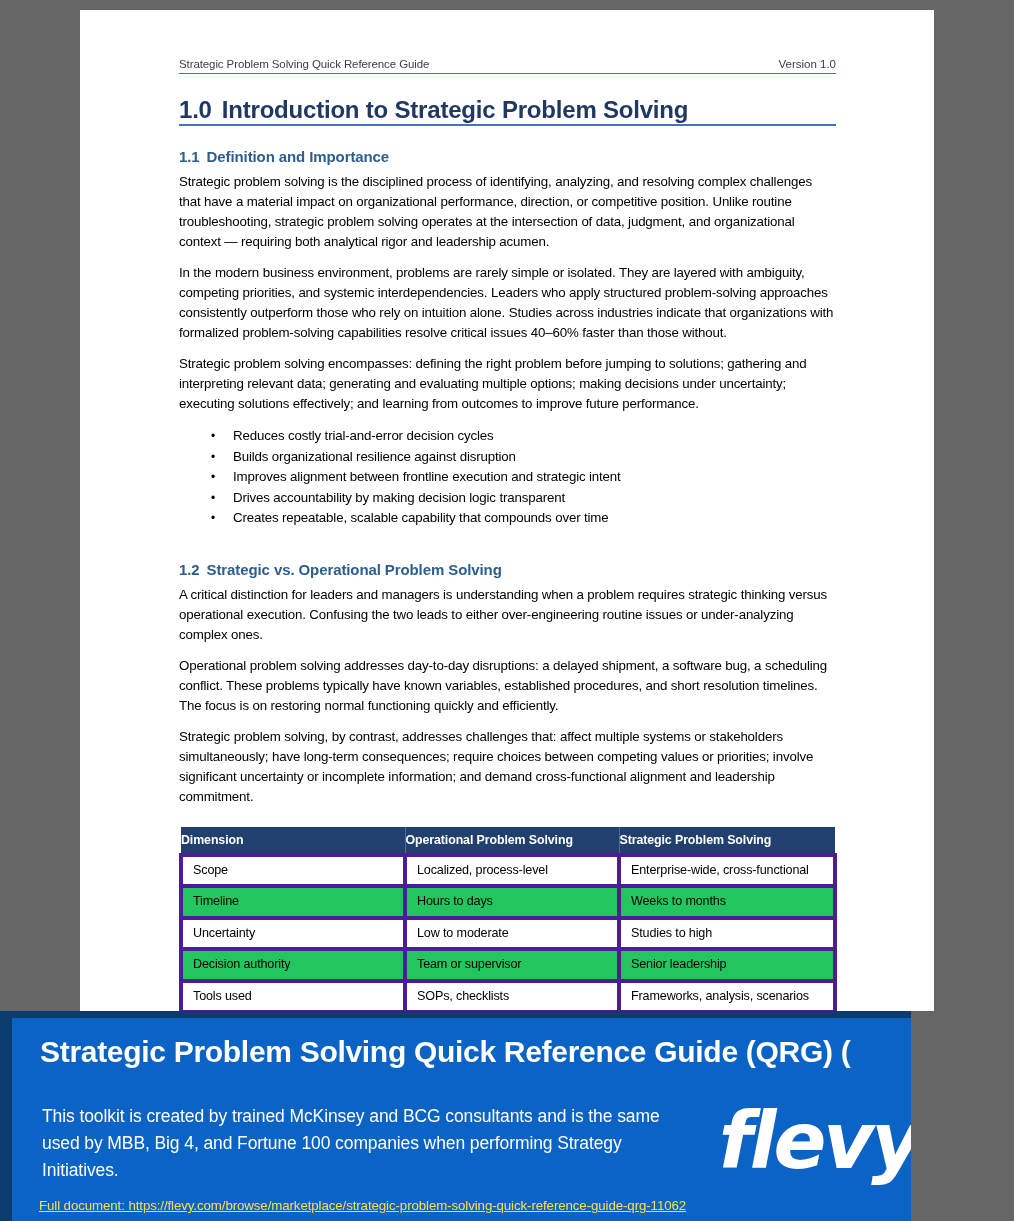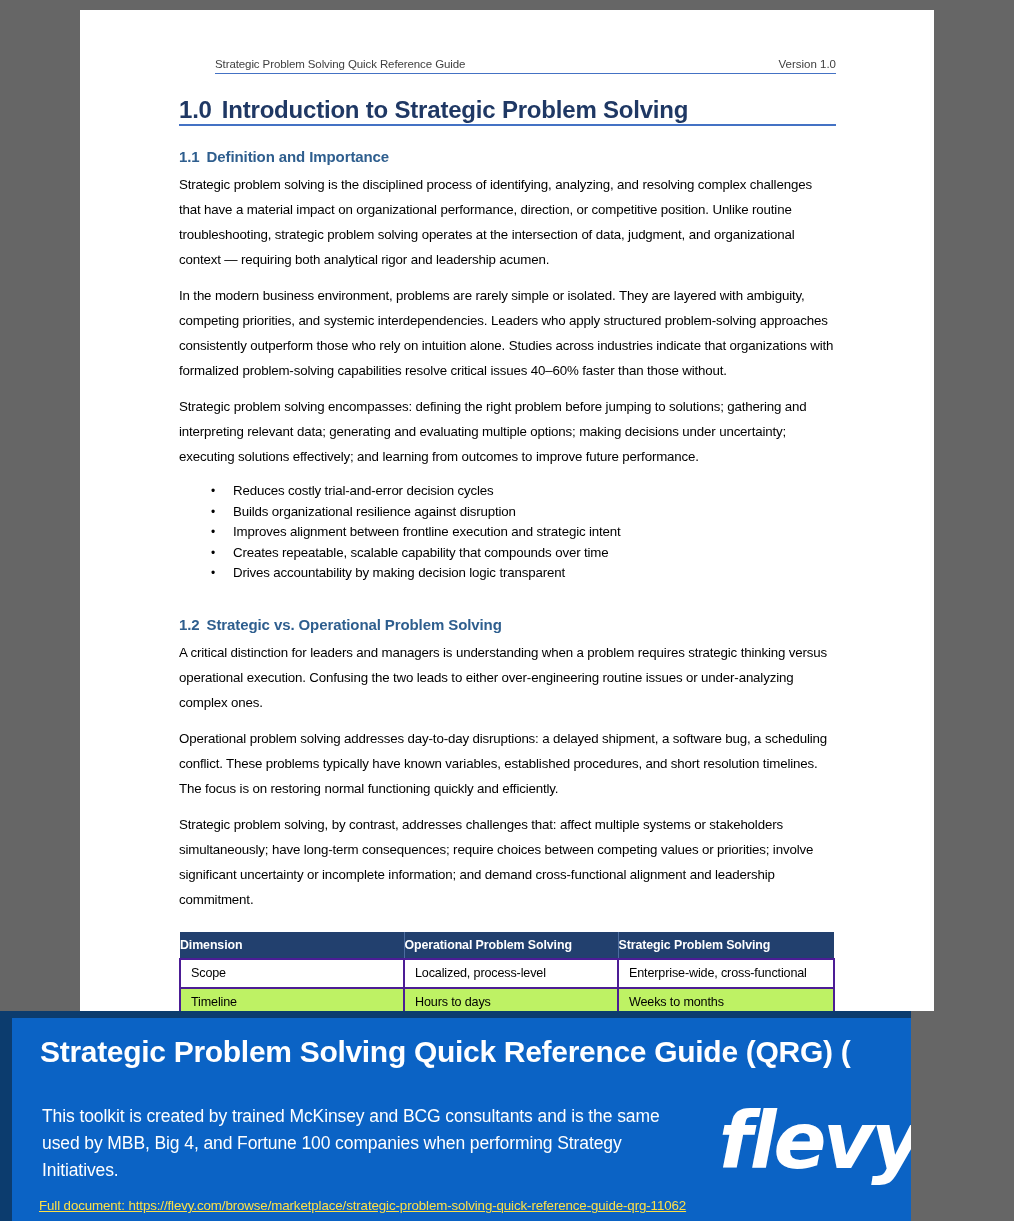--- a/index.html
+++ b/index.html
@@ -34,21 +34,20 @@
   }
 
   
   .doc-header {
     display: flex;
     justify-content: space-between;
     align-items: flex-start;
     border-bottom: 1.6px solid #4472c4;
     padding-bottom: 3px;
     margin-bottom: 22px;
-    margin-left: 36px;
   }
   .doc-header-left {
     font-size: 11.5px;
     color: #3f3f3f;
     letter-spacing: -0.1px;
   }
   .doc-header-right {
     font-size: 11.5px;
     color: #3f3f3f;
   }
@@ -70,21 +69,21 @@
     color: #2e5e8e;
     margin: 0 0 7px 0;
     letter-spacing: -0.1px;
   }
   .h2 .num { margin-right: 7px; }
   .h2.spaced { margin-top: 32px; }
 
   
   p.body {
     font-size: 13.3px;
-    line-height: 25px;
+    line-height: 20px;
     color: #000000;
     margin: 0 0 11px 0;
     text-align: left;
     letter-spacing: -0.15px;
   }
 
   ul.bullets {
     list-style: none;
     margin: 12px 0 0 0;
     padding: 0;
@@ -123,27 +122,27 @@
     text-align: left;
     padding: 6px 0;
     border-right: 1px solid #4d6da0;
     letter-spacing: -0.1px;
   }
   table.cmp th:last-child { border-right: none; }
   table.cmp td {
     font-size: 12.6px;
     color: #000000;
     padding: 6px 10px;
-    border: 2px solid #4c1d95;
+    border: 4px solid #4c1d95;
     vertical-align: top;
     line-height: 15.5px;
     letter-spacing: -0.15px;
     margin-top: 30px;
   }
-  table.cmp tr.odd td { background: #bef264; }
+  table.cmp tr.odd td { background: #22c55e; }
   table.cmp tr.even td { background: #ffffff; }
 
   
   #banner {
     position: absolute;
     left: 0;
     top: 1011px;
     width: 911px;
     height: 210px;
     background: #0c3c6e;
@@ -220,22 +219,22 @@
       <span class="num">1.1</span><span>Definition and Importance</span>
     </h2>
     <p class="body">Strategic problem solving is the disciplined process of identifying, analyzing, and resolving complex challenges that have a material impact on organizational performance, direction, or competitive position. Unlike routine troubleshooting, strategic problem solving operates at the intersection of data, judgment, and organizational context — requiring both analytical rigor and leadership acumen.</p>
     <p class="body">In the modern business environment, problems are rarely simple or isolated. They are layered with ambiguity, competing priorities, and systemic interdependencies. Leaders who apply structured problem-solving approaches consistently outperform those who rely on intuition alone. Studies across industries indicate that organizations with formalized problem-solving capabilities resolve critical issues 40–60% faster than those without.</p>
     <p class="body">Strategic problem solving encompasses: defining the right problem before jumping to solutions; gathering and interpreting relevant data; generating and evaluating multiple options; making decisions under uncertainty; executing solutions effectively; and learning from outcomes to improve future performance.</p>
 
     <ul class="bullets">
       <li>Reduces costly trial-and-error decision cycles</li>
       <li>Builds organizational resilience against disruption</li>
       <li>Improves alignment between frontline execution and strategic intent</li>
+      <li>Drives accountability by making decision logic transparent</li>
       <li>Creates repeatable, scalable capability that compounds over time</li>
-      <li>Drives accountability by making decision logic transparent</li>
     </ul>
 
     <h2 class="h2 spaced">
       <span class="num">1.2</span><span>Strategic vs. Operational Problem Solving</span>
     </h2>
     <p class="body">A critical distinction for leaders and managers is understanding when a problem requires strategic thinking versus operational execution. Confusing the two leads to either over-engineering routine issues or under-analyzing complex ones.</p>
     <p class="body">Operational problem solving addresses day-to-day disruptions: a delayed shipment, a software bug, a scheduling conflict. These problems typically have known variables, established procedures, and short resolution timelines. The focus is on restoring normal functioning quickly and efficiently.</p>
     <p class="body">Strategic problem solving, by contrast, addresses challenges that: affect multiple systems or stakeholders simultaneously; have long-term consequences; require choices between competing values or priorities; involve significant uncertainty or incomplete information; and demand cross-functional alignment and leadership commitment.</p>
 
     <table class="cmp">
@@ -265,20 +264,25 @@
         <tr class="even">
           <td>Uncertainty</td>
           <td>Low to moderate</td>
           <td>Studies to high</td>
         </tr>
         <tr class="odd">
           <td>Decision authority</td>
           <td>Team or supervisor</td>
           <td>Senior leadership</td>
         </tr>
+        <tr class="even">
+          <td>Tools used</td>
+          <td>SOPs, checklists</td>
+          <td>Frameworks, analysis, scenarios</td>
+        </tr>
       </tbody>
     </table>
 
   </div>
 </div>
 
 <div id="banner">
   <div id="banner-inner">
     <div class="banner-title">Strategic Problem Solving Quick Reference Guide (QRG) (</div>
     <div class="banner-sub">This toolkit is created by trained McKinsey and BCG consultants and is the same used by MBB, Big 4, and Fortune 100 companies when performing Strategy Initiatives.</div>

